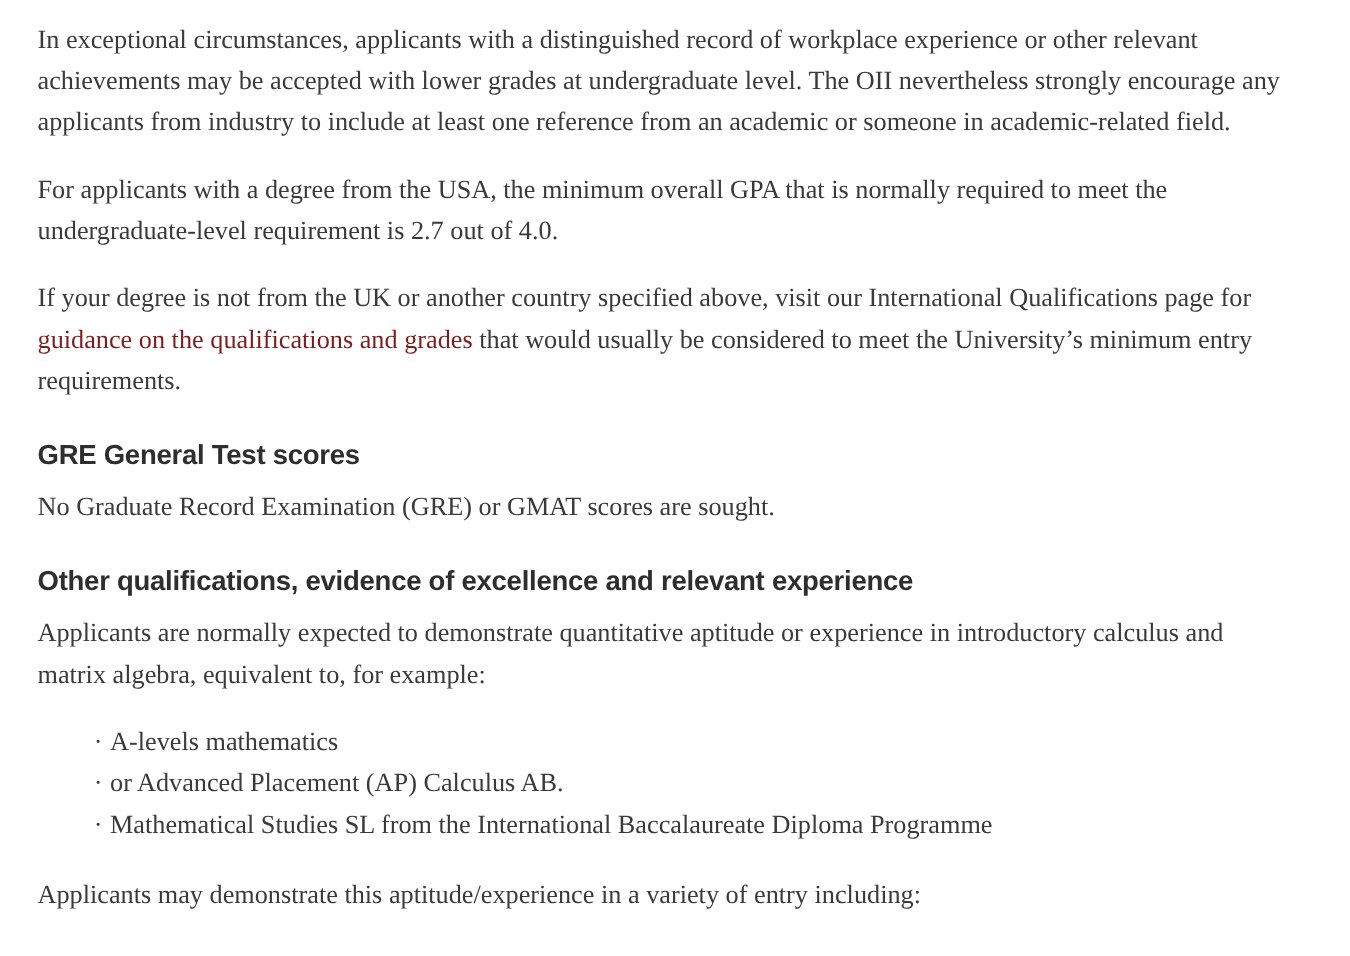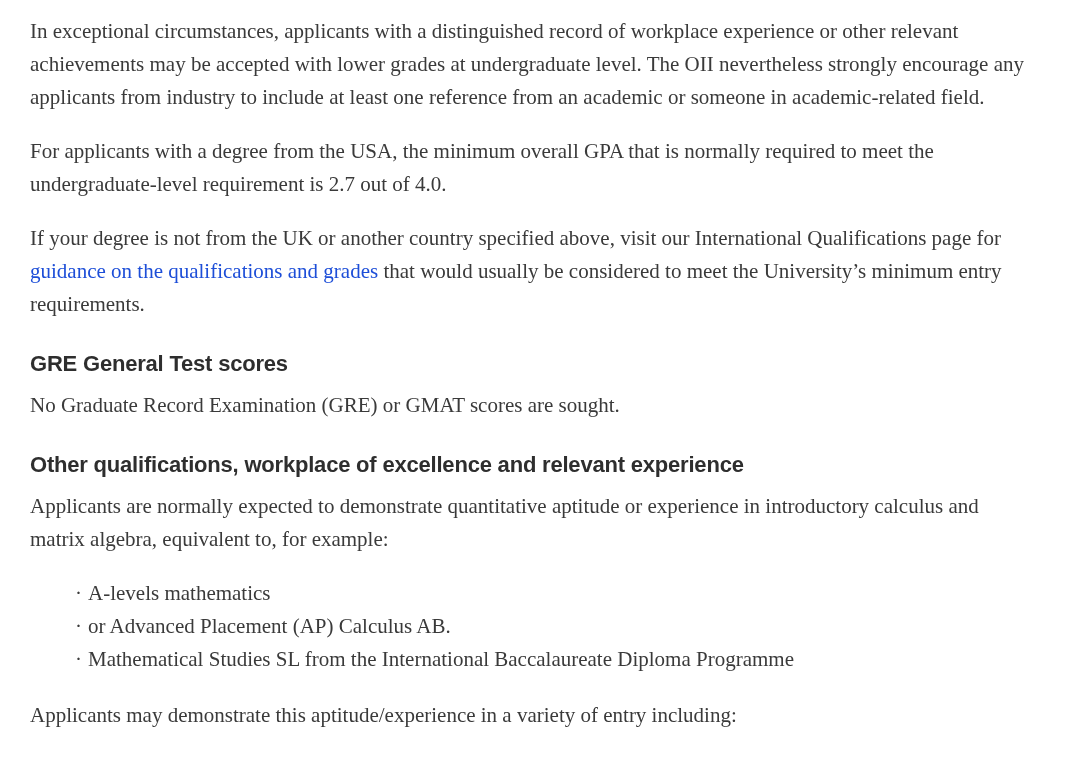--- a/index.html
+++ b/index.html
@@ -24,21 +24,21 @@
   .subheading {
     font-family: "Liberation Sans", "DejaVu Sans", sans-serif;
     font-weight: 700;
     font-size: 22px;
     line-height: 22px;
     letter-spacing: -0.2px;
     color: #2e2e2e;
     margin: 32px 0 14px 0;
   }
   a.text-link {
-    color: #1d4ed8;
+    color: #7f1d1d;
     text-decoration: none;
     cursor: pointer;
   }
   ul.dot-list {
     list-style: none;
     margin: 21px 0 23px 0;
     padding: 0 0 0 45px;
   }
   ul.dot-list li {
     position: relative;
@@ -64,21 +64,21 @@
   <p>In exceptional circumstances, applicants with a distinguished record of workplace experience or other relevant achievements may be accepted with lower grades at undergraduate level. The OII nevertheless strongly encourage any applicants from industry to include at least one reference from an academic or someone in academic-related field.</p>
 
   <p>For applicants with a degree from the USA, the minimum overall GPA that is normally required to meet the undergraduate-level requirement is 2.7 out of 4.0.</p>
 
   <p><span>If your degree is not from the UK or another country specified above, visit our International Qualifications page for </span><a class="text-link">guidance on the qualifications and grades</a><span> that would usually be considered to meet the University’s minimum entry requirements.</span></p>
 
   <h3 class="subheading">GRE General Test scores</h3>
 
   <p>No Graduate Record Examination (GRE) or GMAT scores are sought.</p>
 
-  <h3 class="subheading">Other qualifications, workplace of excellence and relevant experience</h3>
+  <h3 class="subheading">Other qualifications, evidence of excellence and relevant experience</h3>
 
   <p>Applicants are normally expected to demonstrate quantitative aptitude or experience in introductory calculus and matrix algebra, equivalent to, for example:</p>
 
   <ul class="dot-list">
     <li>A-levels mathematics</li>
     <li>or Advanced Placement (AP) Calculus AB.</li>
     <li>Mathematical Studies SL from the International Baccalaureate Diploma Programme</li>
   </ul>
 
   <p class="final-para">Applicants may demonstrate this aptitude/experience in a variety of entry including:</p>

